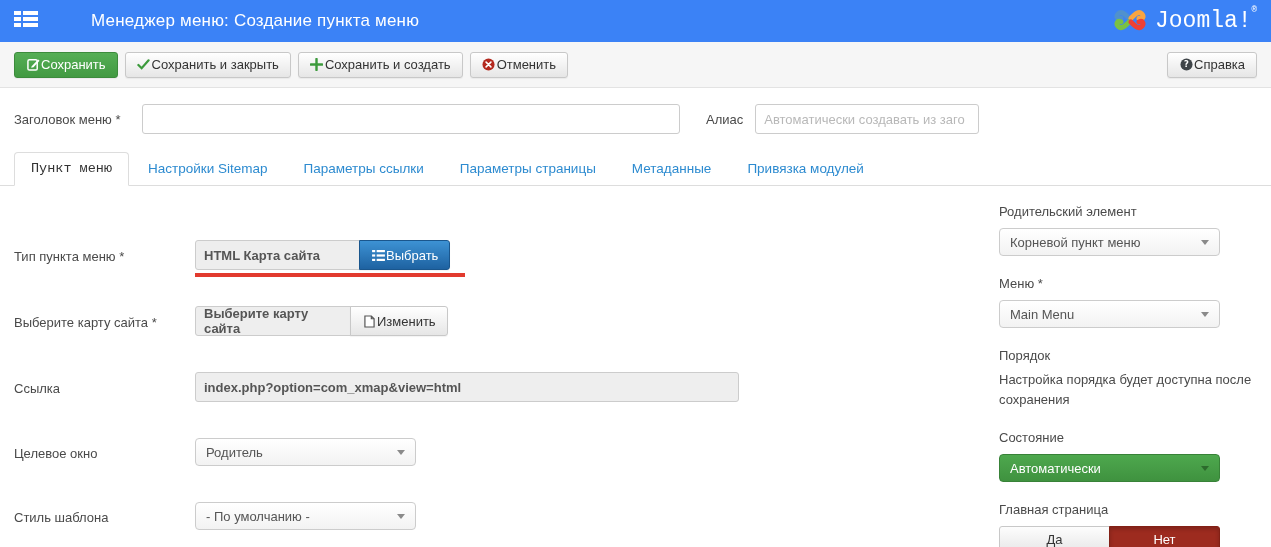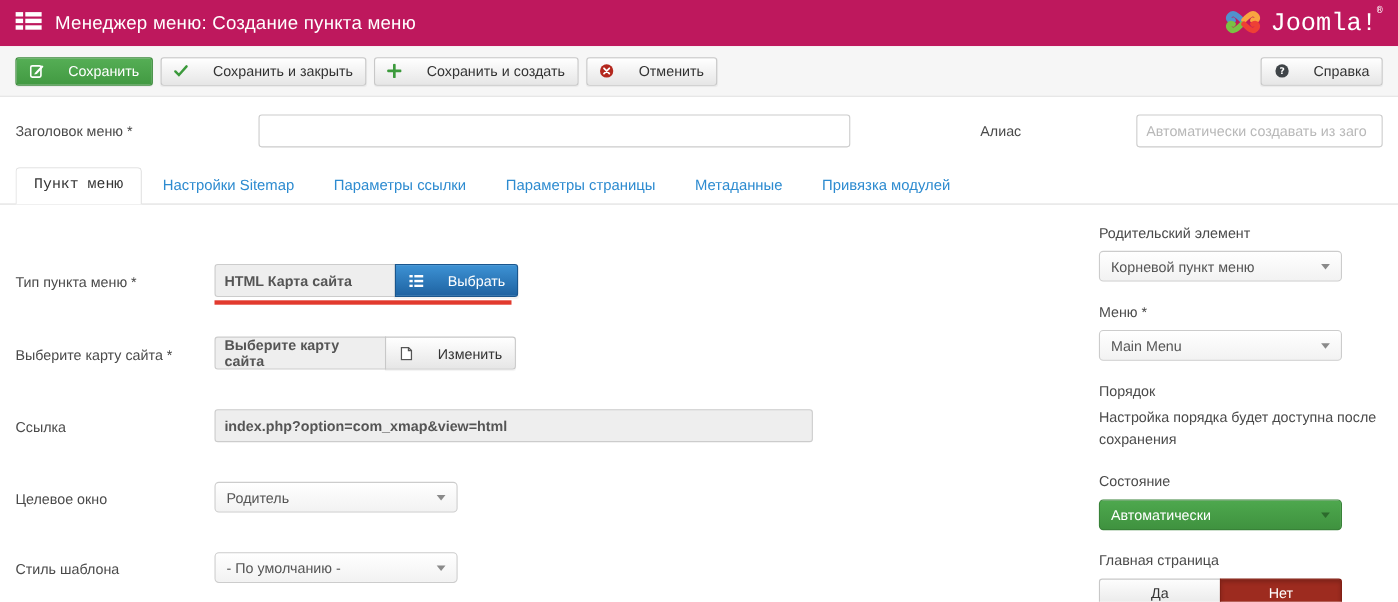--- a/index.html
+++ b/index.html
@@ -1,41 +1,41 @@
 <!DOCTYPE html>
 <html><head>
 <meta charset="utf-8">
 <style>
   * { margin:0; padding:0; box-sizing:border-box; }
   html,body { width:1271px; height:547px; background:#fff;
     font-family:"Liberation Sans","DejaVu Sans",sans-serif; font-size:13px; color:#333; }
 
   
-  .header { height:42px; background:#be185d; display:flex; align-items:center; padding:0 14px; }
+  .header { height:42px; background:#3b82f6; display:flex; align-items:center; padding:0 14px;gap:41px; }
   .header .app-icon { width:24px; height:20px; margin-right:12px; display:inline-flex; }
   .header-title { color:#fff; font-size:17px; font-weight:400; letter-spacing:.2px; }
   .header-spacer { flex:1; }
   .logo { display:flex; align-items:flex-start;font-family:Liberation Mono, monospace; }
   .logo svg { margin-right:7px; }
   .logo-text { color:#fff; font-size:23px; font-weight:400; line-height:36px; }
   .logo-reg { color:#fff; font-size:9px; vertical-align:top; line-height:14px; }
 
   
   .toolbar { height:46px; background:#f6f6f6; border-bottom:1px solid #e3e3e3;
     display:flex; align-items:center; padding:0 14px; }
-  .btn { display:inline-flex; align-items:center; gap:22px; height:26px; padding:0 11px;
+  .btn { display:inline-flex; align-items:center; gap:1px; height:26px; padding:0 11px;
     border:1px solid #c8c8c8; border-radius:3px; cursor:pointer; font-size:13px; color:#333;
     background:linear-gradient(#ffffff,#e6e6e6); box-shadow:0 1px 1px rgba(0,0,0,.05); }
   .btn + .btn { margin-left:7px; }
   .btn.green { background:linear-gradient(#55ae55,#429a42); border-color:#3c8b3c; color:#fff; }
   .toolbar-spacer { flex:1; }
   .icn { display:inline-flex; width:14px; height:14px; align-items:center; justify-content:center; }
 
   
-  .title-row { display:flex; align-items:center; padding:16px 14px 14px 14px;justify-content:space-between; }
+  .title-row { display:flex; align-items:center; padding:16px 14px 14px 14px; }
   .lbl { color:#4a4a4a; }
   .title-row .lbl-title { width:128px; }
   .input { height:30px; border:1px solid #ccc; border-radius:3px; background:#fff;
     padding:0 8px; font-size:13px; color:#c2410c; font-family:inherit; }
   .title-input { width:538px; }
   .lbl-alias { margin-left:26px; margin-right:12px; }
   .alias-input { width:224px; }
   .alias-input::placeholder { color:#b8b8b8; }
 
   

